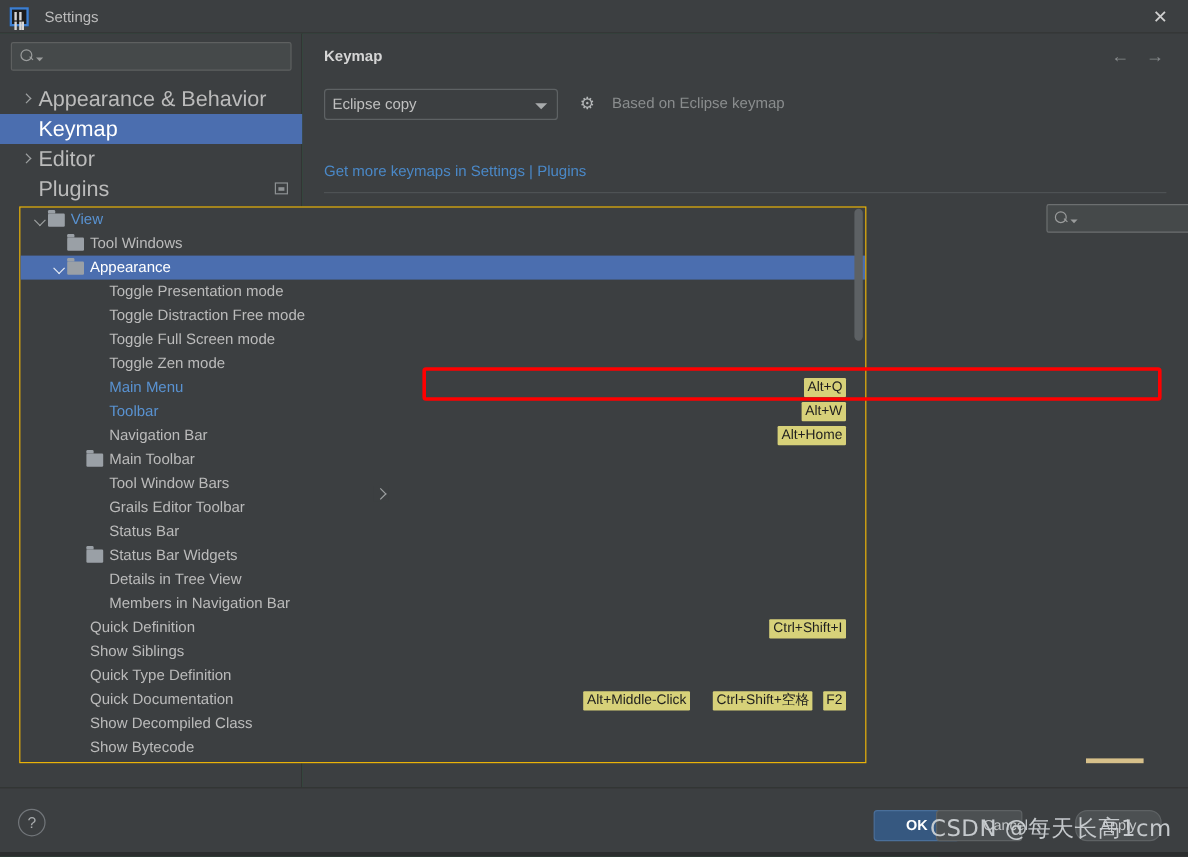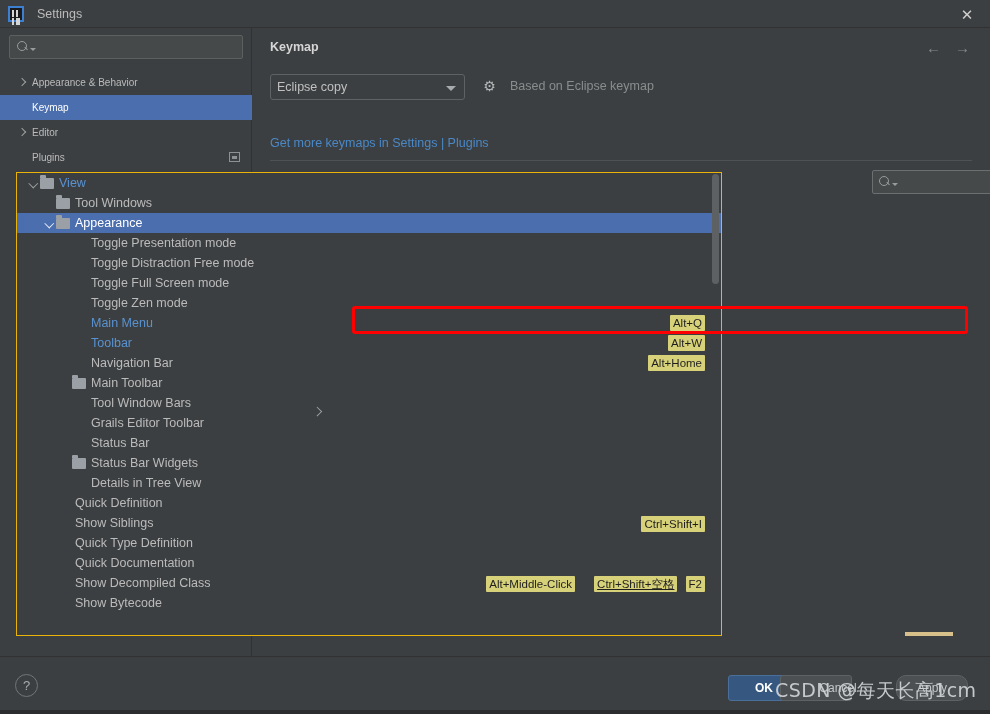--- a/index.html
+++ b/index.html
@@ -69,21 +69,21 @@
     width: 4px; height: 1.3px; background: #9a9c9c; transform: rotate(45deg);
   }
   .search-box .caret {
     width: 0; height: 0; margin-left: 1px; margin-top: 4px;
     border-left: 3px solid transparent; border-right: 3px solid transparent;
     border-top: 3px solid #9a9c9c;
   }
   .tree-list { position: absolute; left: 0; top: 42px; width: 252px; }
   .tree-row {
     position: relative; height: 25px; display: flex; align-items: center;
-    padding-left: 16px; color: #bbbbbb; font-size: 10px;
+    padding-left: 16px; color: #bbbbbb; font-size: 18px;
   }
   .tree-row.sel { background: #4b6eaf; color: #ffffff; }
   .tree-row .arrow {
     width: 12px; height: 12px; flex: 0 0 12px; position: relative; margin-right: 2px;
   }
   .tree-row .arrow.has::before {
     content: ""; position: absolute; left: 3px; top: 2px;
     width: 5px; height: 5px;
     border-top: 1.4px solid #9da0a1; border-right: 1.4px solid #9da0a1;
     transform: rotate(45deg);
@@ -499,20 +499,26 @@
           <span class="folder"></span>
           <span class="ktext">Status Bar Widgets</span>
         </div>
         <div class="krow">
           <span style="width: 58px; flex: 0 0 58px;"></span>
           <span class="karrow"></span>
           <span style="width: 3px; flex: 0 0 3px;"></span>
           <span class="ktext">Details in Tree View</span>
         </div>
         <div class="krow">
+          <span style="width: 58px; flex: 0 0 58px;"></span>
+          <span class="karrow"></span>
+          <span style="width: 3px; flex: 0 0 3px;"></span>
+          <span class="ktext">Members in Navigation Bar</span>
+        </div>
+        <div class="krow">
           <span style="width: 42px; flex: 0 0 42px;"></span>
           <span class="karrow"></span>
           <span style="width: 3px; flex: 0 0 3px;"></span>
           <span class="ktext">Quick Definition</span>
         </div>
         <div class="krow">
           <span style="width: 42px; flex: 0 0 42px;"></span>
           <span class="karrow"></span>
           <span style="width: 3px; flex: 0 0 3px;"></span>
           <span class="ktext">Show Siblings</span>
@@ -540,21 +546,21 @@
           <span class="karrow"></span>
           <span style="width: 3px; flex: 0 0 3px;"></span>
           <span class="ktext">Show Bytecode</span>
         </div>
       </div>
     <div class="vscroll">
       <div class="vthumb"></div>
     </div>
   <span class="kshort" style="right: 16px; top: 343px;">Ctrl+Shift+I</span>
       <span class="kshort" style="right: 16px; top: 403px;">F2</span>
-      <span class="kshort" style="right: 43.6px; top: 403px; text-decoration: underline;">Ctrl+Shift+空格</span>
+      <span class="kshort" style="right: 43.6px; top: 403px;">Ctrl+Shift+空格</span>
       <span class="kshort" style="right: 146px; top: 403px;">Alt+Middle-Click</span>
     </div>
   <div class="partial-badge"></div>
 
   <div class="redbox"></div>
 
   <div class="bottombar">
     <div class="help-btn">?</div>
     <div class="btn primary" id="btn-ok">OK</div>
     <div class="btn" id="btn-cancel">Cancel</div>

